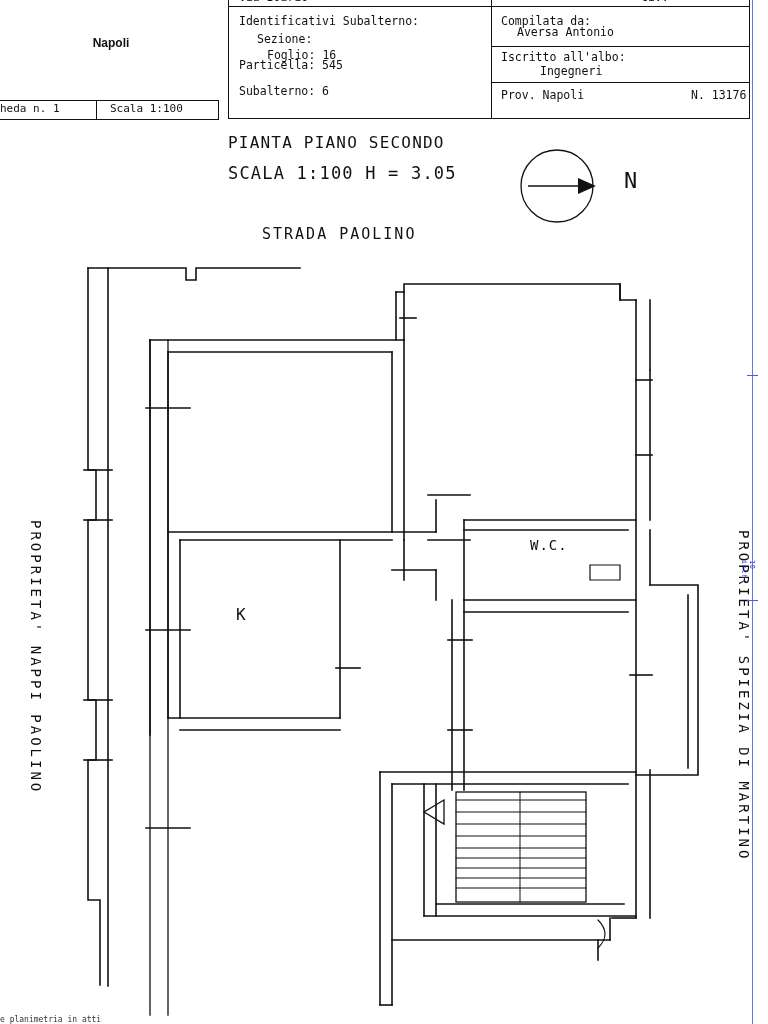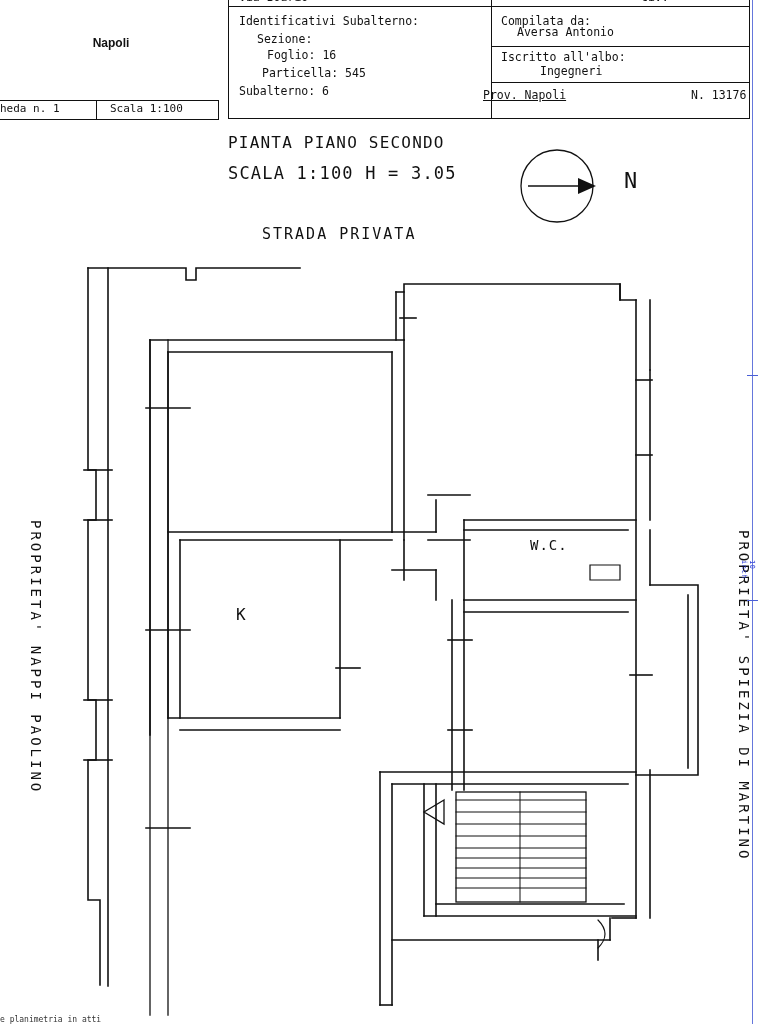--- a/index.html
+++ b/index.html
@@ -268,34 +268,34 @@
   <div class="hline"></div>
   <div class="hline2"></div>
   <div class="hline3"></div>
 
   <div class="ft-text" style="left:10px; top:2px;">Via Boario</div>
   <div class="ft-text" style="left:412px; top:2px;">civ.</div>
 
   <div class="ft-text" style="left:10px; top:26px;">Identificativi Subalterno:</div>
   <div class="ft-text" style="left:28px; top:44px;">Sezione:</div>
   <div class="ft-text" style="left:38px; top:60px;">Foglio: 16</div>
-  <div class="ft-text" style="left:10px; top:78px;margin-left:23px;">Particella: 545</div>
+  <div class="ft-text" style="left:10px; top:70px;">Particella: 545</div>
   <div class="ft-text" style="left:10px; top:96px;">Subalterno: 6</div>
 
   <div class="ft-text" style="left:272px; top:26px;">Compilata da:</div>
   <div class="ft-text" style="left:272px; top:37px;margin-left:16px;">Aversa Antonio</div>
   <div class="ft-text" style="left:272px; top:62px;">Iscritto all'albo:</div>
   <div class="ft-text" style="left:272px; top:76px;margin-left:39px;">Ingegneri</div>
-  <div class="ft-text" style="left:254px; top:100px;text-decoration:underline;">Prov. Napoli</div>
+  <div class="ft-text" style="left:272px; top:100px;">Prov. Napoli</div>
   <div class="ft-text" style="left:462px; top:100px;">N. 13176</div>
 </div>
 
 <div class="plan-title">PIANTA PIANO SECONDO</div>
 <div class="plan-scale">SCALA 1:100 H = 3.05</div>
-<div class="strada-label">STRADA PRIVATA</div>
+<div class="strada-label">STRADA PAOLINO</div>
 
 <div class="north-wrap">
   <svg width="140" height="80" viewBox="0 0 140 80">
     <circle cx="45" cy="38" r="36" fill="none" stroke="#111" stroke-width="1.3"></circle>
     <line x1="16" y1="38" x2="70" y2="38" stroke="#111" stroke-width="1.3"></line>
     <path d="M66 30 L84 38 L66 46 Z" fill="#111"></path>
   </svg>
   <div class="north-letter">N</div>
 </div>
 

